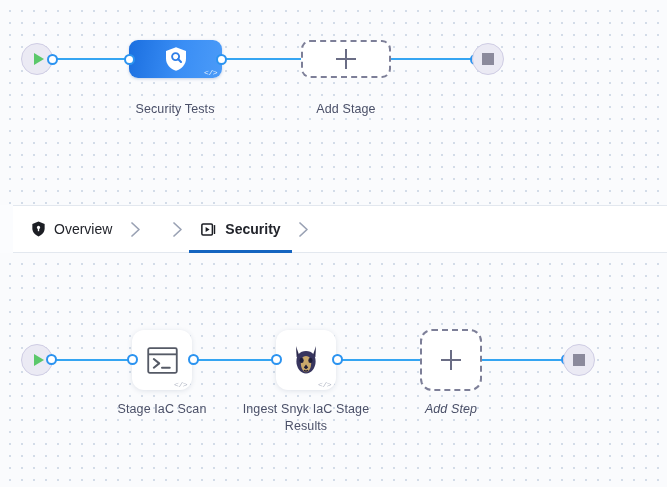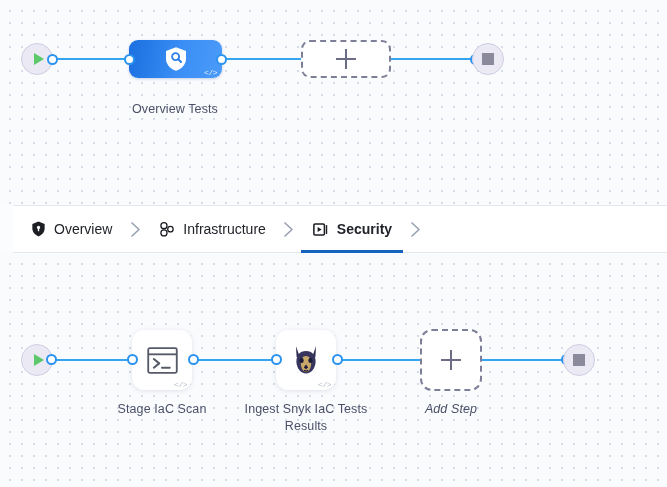--- a/index.html
+++ b/index.html
@@ -130,25 +130,26 @@
     <div class="stage-node" style="left:129px; top:40px;">
       <svg width="24" height="26" viewBox="0 0 24 26">
         <path d="M12 1.3 L22 5.1 V12.4 C22 18.4 17.6 22.8 12 24.7 C6.4 22.8 2 18.4 2 12.4 V5.1 Z" fill="#ffffff"></path>
         <circle cx="11.6" cy="10.6" r="3.5" fill="none" stroke="#2f7fe8" stroke-width="1.9"></circle>
         <line x1="14.1" y1="13.1" x2="17" y2="16" stroke="#2f7fe8" stroke-width="2.1" stroke-linecap="round"></line>
       </svg>
       <span class="code-badge">&lt;/&gt;</span>
     </div>
     <div class="port" style="left:124px; top:54px;"></div>
     <div class="port" style="left:216px; top:54px;"></div>
-    <div class="node-label" style="left:95px; top:101px; width:160px;">Overview Tests</div>
+    <div class="node-label" style="left:95px; top:101px; width:160px;">Security Tests</div>
 
     <div class="add-box" id="add-stage-box" style="left:301px; top:40px;">
       <div class="plus"></div>
     </div>
+    <div class="node-label" style="left:266px; top:101px; width:160px;">Add Stage</div>
 
     <div class="port" style="left:470px; top:54px;"></div>
     <div class="terminal" style="left:472px; top:43px;">
       <div class="stop-sq"></div>
     </div>
   </div>
 
   <div id="tabbar">
 
     <div style="width:16px;"></div>
@@ -163,30 +164,20 @@
       </span>
       <span>Overview</span>
     </div>
 
     <div class="chev">
       <svg width="11" height="17" viewBox="0 0 11 17">
           <polyline points="2,2 9,8.5 2,15" fill="none" stroke="#9aa2b4" stroke-width="1.7" stroke-linecap="round" stroke-linejoin="round"></polyline>
         </svg>
     </div>
 
-    <div class="tab">
-      <span class="tab-icon">
-        <svg width="17" height="17" viewBox="0 0 20 20">
-          <circle cx="7" cy="5.5" r="3.6" fill="none" stroke="#1c1e24" stroke-width="1.5"></circle>
-          <circle cx="7" cy="14" r="3.6" fill="none" stroke="#1c1e24" stroke-width="1.5"></circle>
-          <circle cx="14.6" cy="9.6" r="3.2" fill="none" stroke="#1c1e24" stroke-width="1.5"></circle>
-        </svg>
-      </span>
-      <span>Infrastructure</span>
-    </div>
 
     <div class="chev">
       <svg width="11" height="17" viewBox="0 0 11 17">
           <polyline points="2,2 9,8.5 2,15" fill="none" stroke="#9aa2b4" stroke-width="1.7" stroke-linecap="round" stroke-linejoin="round"></polyline>
         </svg>
     </div>
 
     <div class="tab active">
       <span class="tab-icon">
         <svg width="17" height="17" viewBox="0 0 20 20">
@@ -239,21 +230,21 @@
         <path d="M15 12 C18.4 12 20.2 15.2 20.2 19 C20.2 24.4 17.6 28.2 15 28.2 C12.4 28.2 9.8 24.4 9.8 19 C9.8 15.2 11.6 12 15 12 Z" fill="#c9a86a"></path>
         <ellipse cx="10.6" cy="16.4" rx="2.1" ry="2.6" fill="#1d1c38"></ellipse>
         <ellipse cx="19.4" cy="16.4" rx="2.1" ry="2.6" fill="#1d1c38"></ellipse>
         <path d="M15 20.5 L12.8 23.4 L15 25.2 L17.2 23.4 Z" fill="#1d1c38"></path>
         <path d="M13.1 26 C13.8 27.6 16.2 27.6 16.9 26" fill="none" stroke="#1d1c38" stroke-width="1.3"></path>
       </svg>
       <span class="code-badge dark">&lt;/&gt;</span>
     </div>
     <div class="port" style="left:271px; top:101px;"></div>
     <div class="port" style="left:332px; top:101px;"></div>
-    <div class="node-label" style="left:236px; top:148px; width:140px;">Ingest Snyk IaC Tests Results</div>
+    <div class="node-label" style="left:236px; top:148px; width:140px;">Ingest Snyk IaC Stage Results</div>
 
     <div class="add-box" id="add-step-box" style="left:420px; top:76px;">
       <div class="plus"></div>
     </div>
     <div class="node-label" style="left:381px; top:148px; width:140px;font-style:italic;">Add Step</div>
 
     <div class="port" style="left:561px; top:101px;"></div>
     <div class="terminal" style="left:563px; top:91px;">
       <div class="stop-sq"></div>
     </div>

